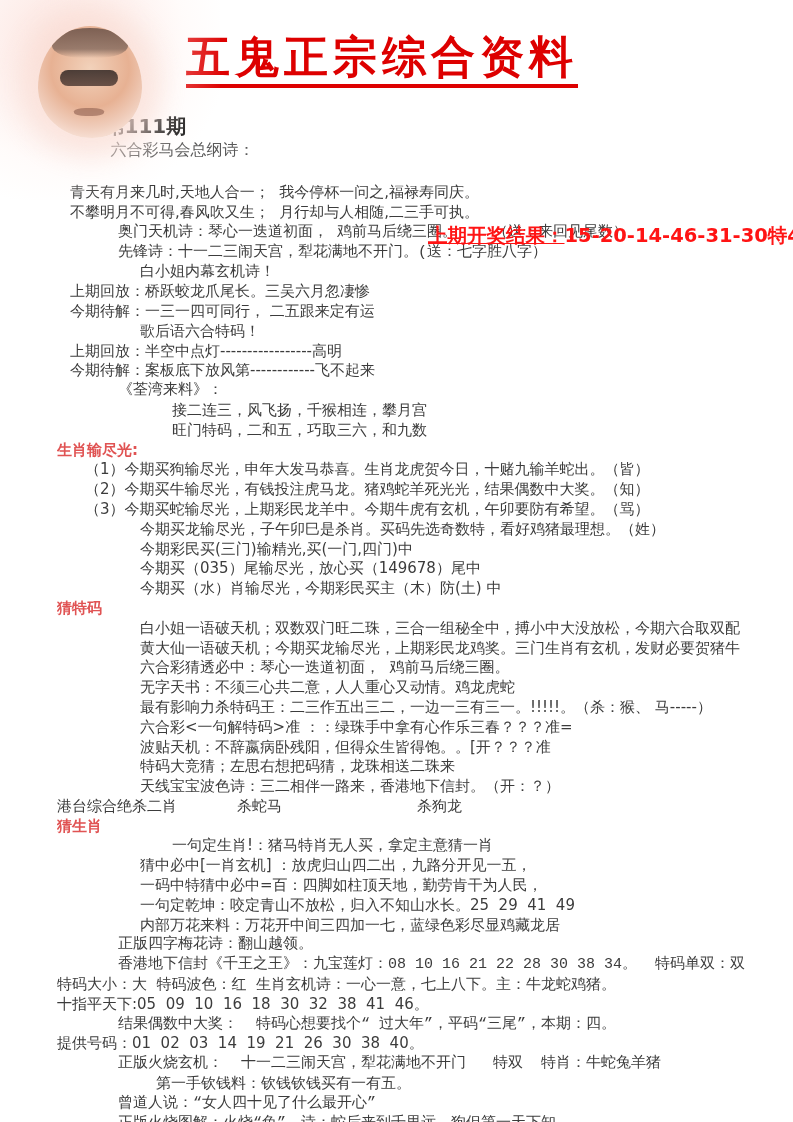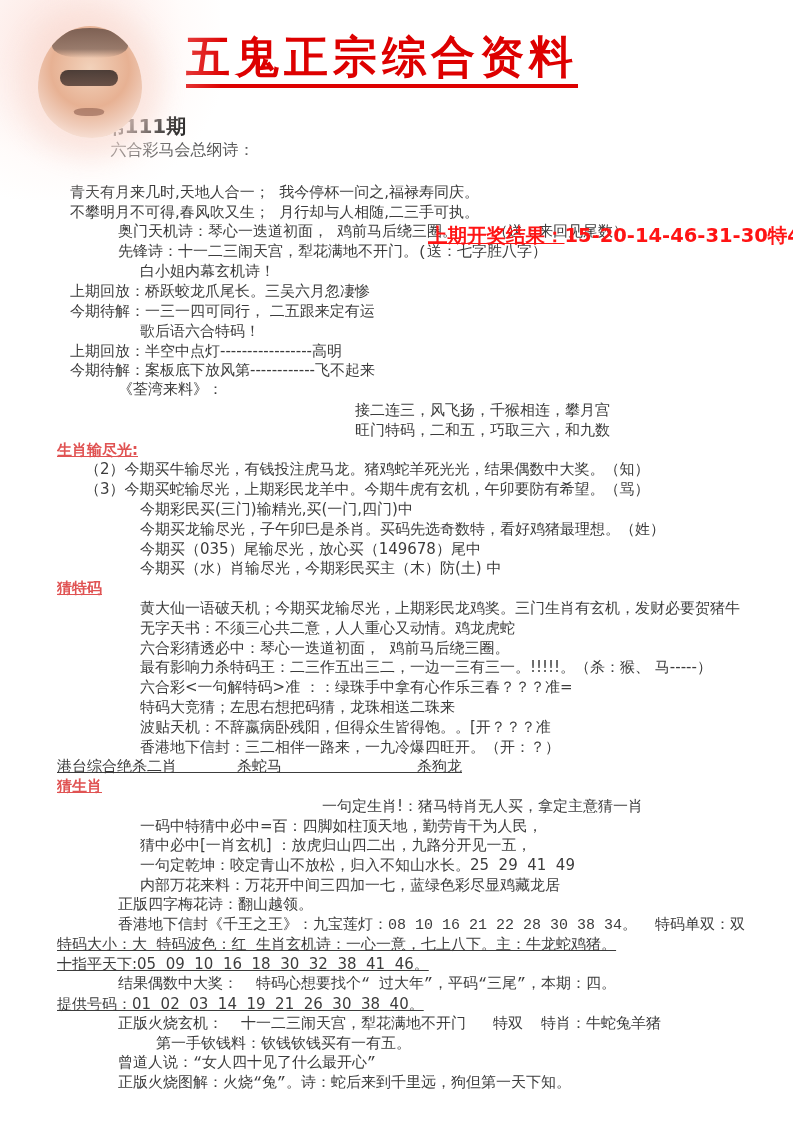--- a/index.html
+++ b/index.html
@@ -97,27 +97,27 @@
   }
   .line {
     font-size: 15px;
     line-height: 19.8px;
     height: 19.8px;
     color: var(--ink);
     white-space: pre;
     overflow: hidden;
   }
   .line.red { color: var(--section-red); font-weight: bold; }
-  .ind-0 { padding-left: 0; text-decoration: underline; }
+  .ind-0 { padding-left: 0; }
   .ind-1 { padding-left: 13px; }
   .ind-2 { padding-left: 28px; }
   .ind-3 { padding-left: 61px; font-family: Liberation Mono, monospace; }
   .ind-4 { padding-left: 83px; }
   .ind-5 { padding-left: 99px; }
-  .ind-6 { padding-left: 115px; text-align: center; }
+  .ind-6 { padding-left: 115px; }
 </style>
 </head>
 <body>
 
 <div class="page">
 
   <div class="portrait">
     <div class="hair"></div>
     <div class="glasses"></div>
     <div class="mouth"></div>
@@ -143,40 +143,42 @@
       <div class="line ind-4">白小姐内幕玄机诗！</div>
       <div class="line ind-1">上期回放：桥跃蛟龙爪尾长。三吴六月忽凄惨</div>
       <div class="line ind-1">今期待解：一三一四可同行， 二五跟来定有运</div>
       <div class="line ind-4">歌后语六合特码！</div>
       <div class="line ind-1">上期回放：半空中点灯-----------------高明</div>
       <div class="line ind-1">今期待解：案板底下放风第------------飞不起来</div>
       <div class="line ind-3">《荃湾来料》：</div>
       <div class="line ind-6">接二连三，风飞扬，千猴相连，攀月宫</div>
       <div class="line ind-6">旺门特码，二和五，巧取三六，和九数</div>
       <div class="line ind-0 red">生肖输尽光:</div>
+      <div class="line ind-2">（1）今期买狗输尽光，申年大发马恭喜。生肖龙虎贺今日，十赌九输羊蛇出。（皆）</div>
       <div class="line ind-2">（2）今期买牛输尽光，有钱投注虎马龙。猪鸡蛇羊死光光，结果偶数中大奖。（知）</div>
       <div class="line ind-2">（3）今期买蛇输尽光，上期彩民龙羊中。今期牛虎有玄机，午卯要防有希望。（骂）</div>
+      <div class="line ind-4">今期买龙输尽光，子午卯巳是杀肖。买码先选奇数特，看好鸡猪最理想。（姓）</div>
       <div class="line ind-4">今期彩民买(三门)输精光,买(一门,四门)中</div>
-      <div class="line ind-4">今期买龙输尽光，子午卯巳是杀肖。买码先选奇数特，看好鸡猪最理想。（姓）</div>
       <div class="line ind-4">今期买（035）尾输尽光，放心买（149678）尾中</div>
       <div class="line ind-4">今期买（水）肖输尽光，今期彩民买主（木）防(土) 中</div>
       <div class="line ind-0 red">猜特码</div>
+      <div class="line ind-4">白小姐一语破天机；双数双门旺二珠，三合一组秘全中，搏小中大没放松，今期六合取双配</div>
       <div class="line ind-4">黄大仙一语破天机；今期买龙输尽光，上期彩民龙鸡奖。三门生肖有玄机，发财必要贺猪牛</div>
+      <div class="line ind-4">六合彩猜透必中：琴心一迭道初面，  鸡前马后绕三圈。</div>
       <div class="line ind-4">无字天书：不须三心共二意，人人重心又动情。鸡龙虎蛇</div>
-      <div class="line ind-4">六合彩猜透必中：琴心一迭道初面，  鸡前马后绕三圈。</div>
       <div class="line ind-4">最有影响力杀特码王：二三作五出三二，一边一三有三一。!!!!!。（杀：猴、 马-----）</div>
       <div class="line ind-4">六合彩&lt;一句解特码&gt;准 ：：绿珠手中拿有心作乐三春？？？准=</div>
+      <div class="line ind-4">波贴天机：不辞嬴病卧残阳，但得众生皆得饱。。[开？？？准</div>
       <div class="line ind-4">特码大竞猜；左思右想把码猜，龙珠相送二珠来</div>
-      <div class="line ind-4">波贴天机：不辞嬴病卧残阳，但得众生皆得饱。。[开？？？准</div>
-      <div class="line ind-4">香港地下信封：三二相伴一路来，一九冷爆四旺开。（开：？）</div>
+      <div class="line ind-4">天线宝宝波色诗：三二相伴一路来，香港地下信封。（开：？）</div>
       <div class="line ind-0">港台综合绝杀二肖　　　　杀蛇马　　　　　　　　　杀狗龙</div>
       <div class="line ind-0 red">猜生肖</div>
       <div class="line ind-6">一句定生肖!：猪马特肖无人买，拿定主意猜一肖</div>
+      <div class="line ind-4">猜中必中[一肖玄机] ：放虎归山四二出，九路分开见一五，</div>
       <div class="line ind-4">一码中特猜中必中=百：四脚如柱顶天地，勤劳肯干为人民，</div>
-      <div class="line ind-4">猜中必中[一肖玄机] ：放虎归山四二出，九路分开见一五，</div>
       <div class="line ind-4">一句定乾坤：咬定青山不放松，归入不知山水长。25  29  41  49</div>
       <div class="line ind-4">内部万花来料：万花开中间三四加一七，蓝绿色彩尽显鸡藏龙居</div>
       <div class="line ind-3">正版四字梅花诗：翻山越领。</div>
       <div class="line ind-3">香港地下信封《千王之王》：九宝莲灯：08 10 16 21 22 28 30 38 34。  特码单双：双</div>
       <div class="line ind-0">特码大小：大  特码波色：红  生肖玄机诗：一心一意，七上八下。主：牛龙蛇鸡猪。</div>
       <div class="line ind-0">十指平天下:05  09  10  16  18  30  32  38  41  46。</div>
       <div class="line ind-3">结果偶数中大奖：  特码心想要找个“ 过大年”，平码“三尾”，本期：四。</div>
       <div class="line ind-0">提供号码：01  02  03  14  19  21  26  30  38  40。</div>
       <div class="line ind-3">正版火烧玄机：  十一二三闹天宫，犁花满地不开门   特双  特肖：牛蛇兔羊猪</div>
       <div class="line ind-5">第一手钦钱料：钦钱钦钱买有一有五。</div>

